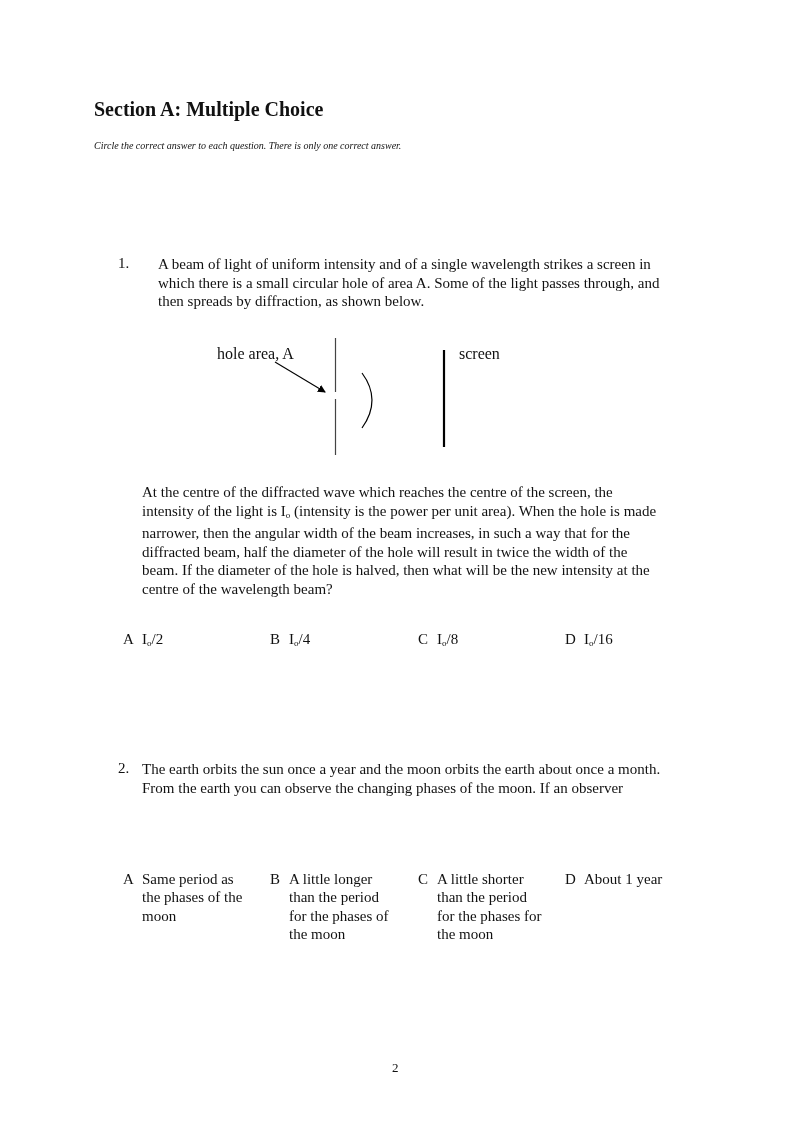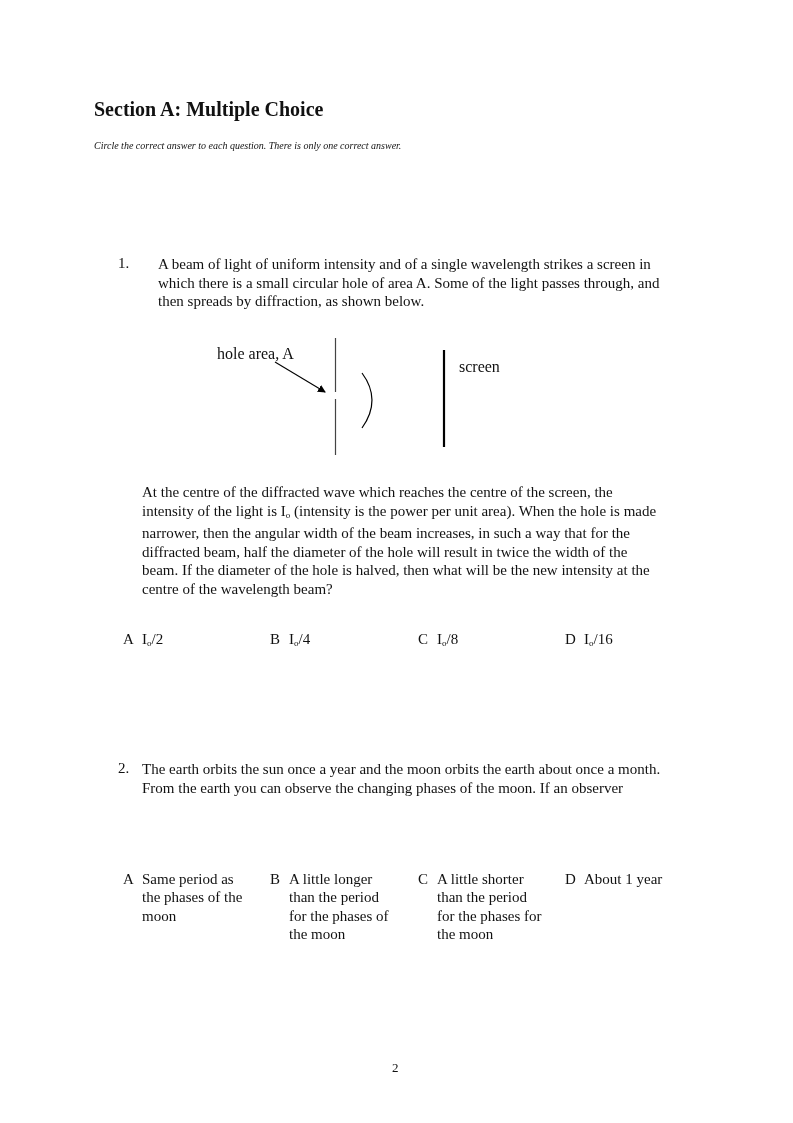--- a/index.html
+++ b/index.html
@@ -26,21 +26,21 @@
 <div>
   <div class="abs qnum" style="left:118px; top:255px;">1.</div>
   <div class="abs para" style="left:142px; top:255px;margin-left:16px;">
     <div>A beam of light of uniform intensity and of a single wavelength strikes a screen in</div>
     <div>which there is a small circular hole of area A. Some of the light passes through, and</div>
     <div>then spreads by diffraction, as shown below.</div>
   </div>
 
   <div>
     <div class="abs diag-label" style="left:217px; top:345px;">hole area, A</div>
-    <div class="abs diag-label" style="left:459px; top:345px;margin-top:13px;">screen</div>
+    <div class="abs diag-label" style="left:459px; top:345px;">screen</div>
     <svg class="abs" style="left:0; top:0;" width="793" height="1123">
       <defs>
         <marker id="ah" markerWidth="8" markerHeight="8" refX="7" refY="4" orient="auto" markerUnits="userSpaceOnUse">
           <path d="M0,0 L8,4 L0,8 z" fill="#000"></path>
         </marker>
       </defs>
       <g>
         <line x1="335.5" y1="338" x2="335.5" y2="392" stroke="#444" stroke-width="1.2"></line>
         <line x1="335.5" y1="399" x2="335.5" y2="455" stroke="#444" stroke-width="1.2"></line>
       </g>

